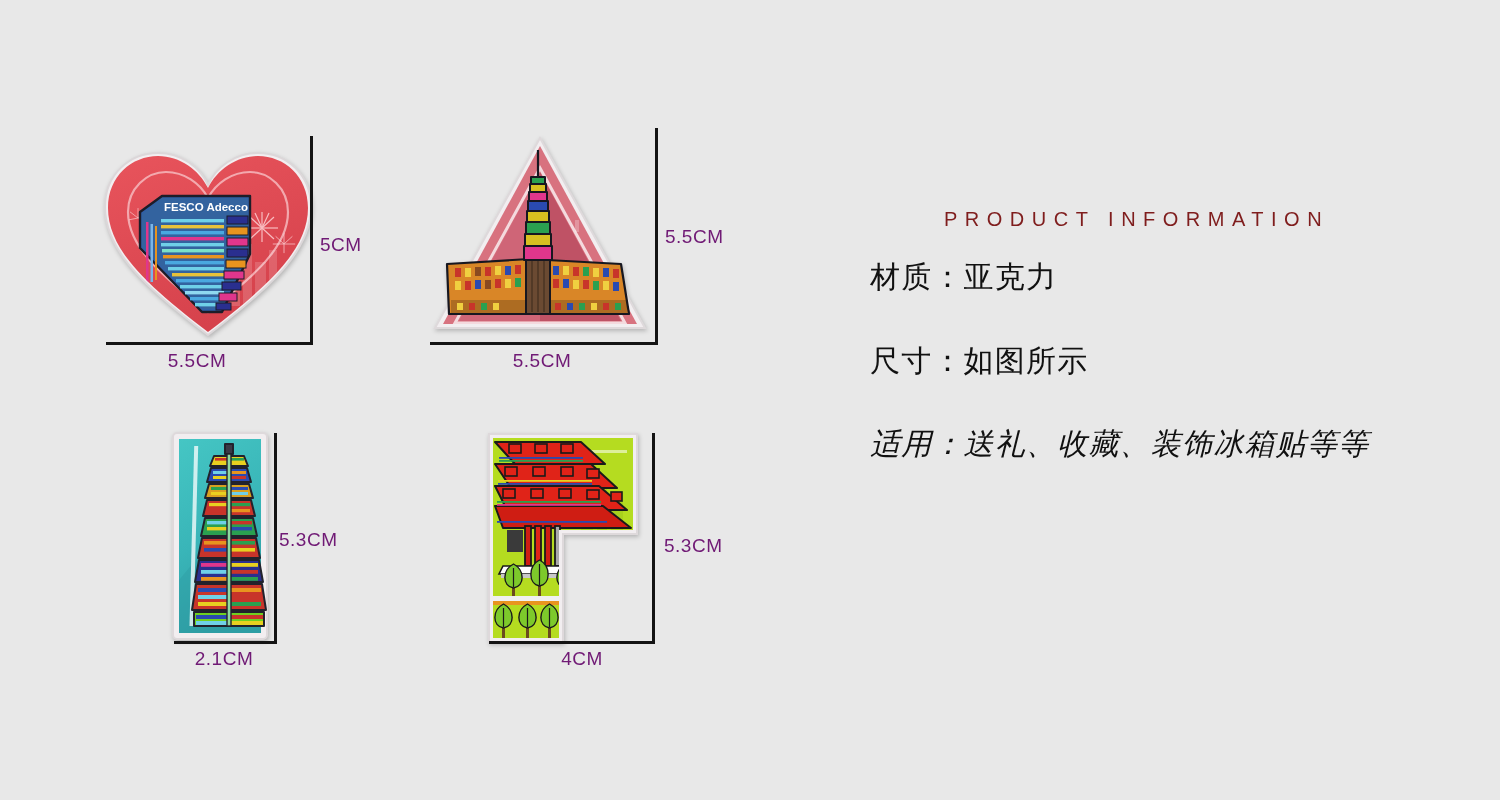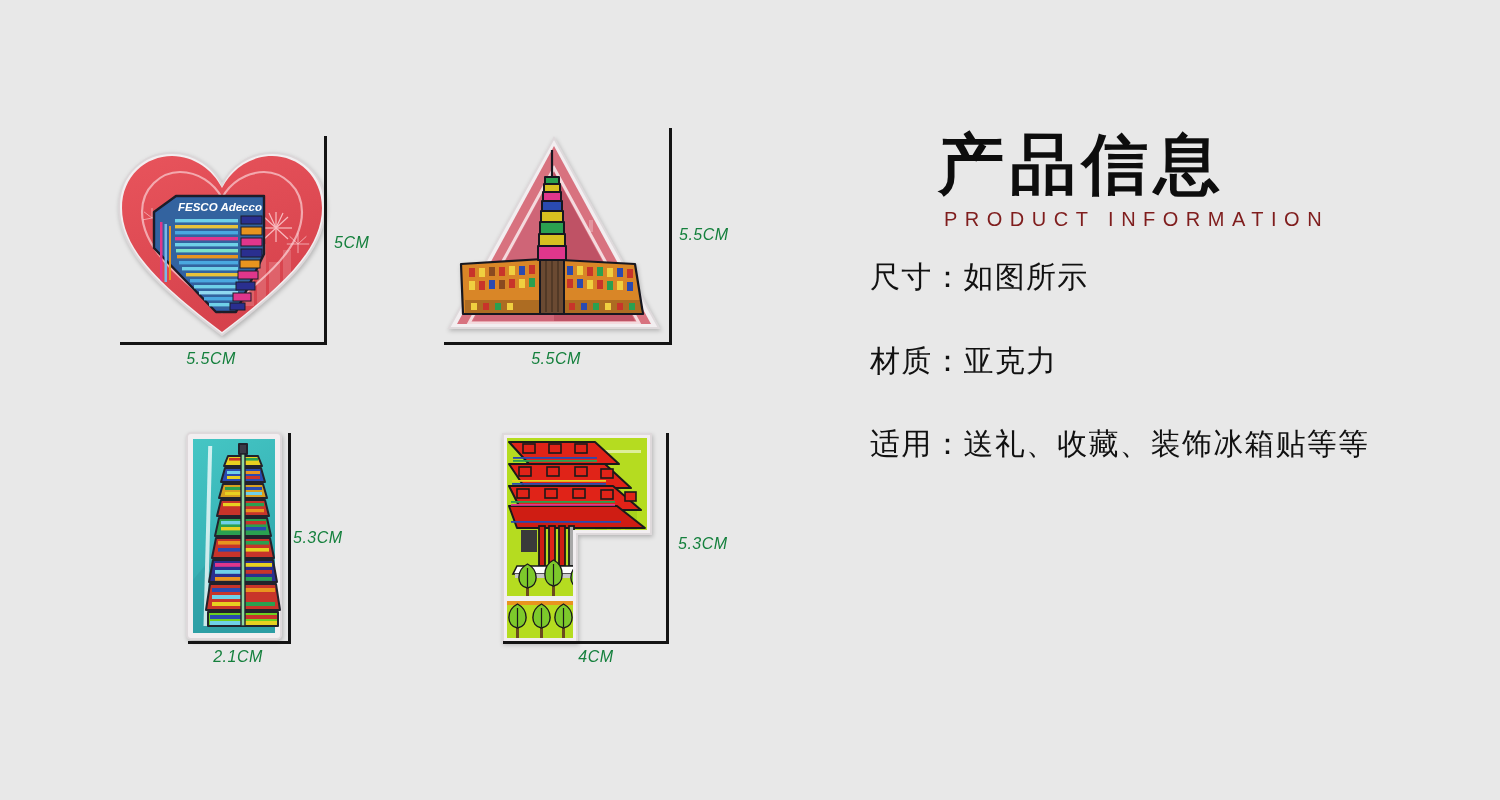--- a/index.html
+++ b/index.html
@@ -16,37 +16,37 @@
   }
   .page {
     position: relative;
     width: 1500px;
     height: 800px;
   }
 
   
   .photos {
     position: absolute;
-    left: 16px; top: 0;
-    width: 820px; height: 800px; font-style: italic;
+    left: 2px; top: 0;
+    width: 820px; height: 800px;
   }
   .spec-item { position: absolute; }
 
   
   .bracket {
     position: absolute;
     border-bottom: 3px solid #141414;
     border-right: 3px solid #141414;
     pointer-events: none;
   }
   .dim-label {
     position: absolute;
-    font-size: 16px;
+    font-size: 19px;
     letter-spacing: .5px;
-    color: #15803d;
+    color: #701a75;
     font-family: "Liberation Sans", "DejaVu Sans", sans-serif;
     white-space: nowrap;
   }
   .dim-w { transform: translateX(-50%); }
 
   
   .acrylic {
     position: absolute;
     filter: drop-shadow(1px 2px 2px rgba(0,0,0,.22));
   }
@@ -82,21 +82,21 @@
   }
   .info-row {
     font-size: 30px;
     color: #111;
     letter-spacing: 1.2px;
     line-height: 1.25;
     margin-bottom: 46px;
     white-space: nowrap;
     font-family: "DejaVu Sans", "Liberation Sans", sans-serif;
   }
-  .info-row:last-child { margin-bottom: 12px; }
+  .info-row:last-child { margin-bottom: 12px; font-style: italic; }
 </style>
 </head>
 <body style="background: rgb(232, 232, 232);">
 
 <div class="page">
 
   <div class="photos">
 
     <div class="spec-item">
 
@@ -509,23 +509,22 @@
       </svg>
 
       <div class="bracket" style="left:487px; top:433px; width:163px; height:208px;"></div>
       <div class="dim-label dim-w" style="left:580px; top:648px;">4CM</div>
       <div class="dim-label" style="left:662px; top:535px;">5.3CM</div>
     </div>
 
   </div>
 
   <div class="info">
-    <div class="title-cn">产品信息</div>
     <div class="title-en">PRODUCT INFORMATION</div>
 
     <div class="info-list">
+      <div class="info-row">材质：亚克力</div>
       <div class="info-row">尺寸：如图所示</div>
-      <div class="info-row">材质：亚克力</div>
       <div class="info-row">适用：送礼、收藏、装饰冰箱贴等等</div>
     </div>
   </div>
 
 </div>
 
 </body></html>

